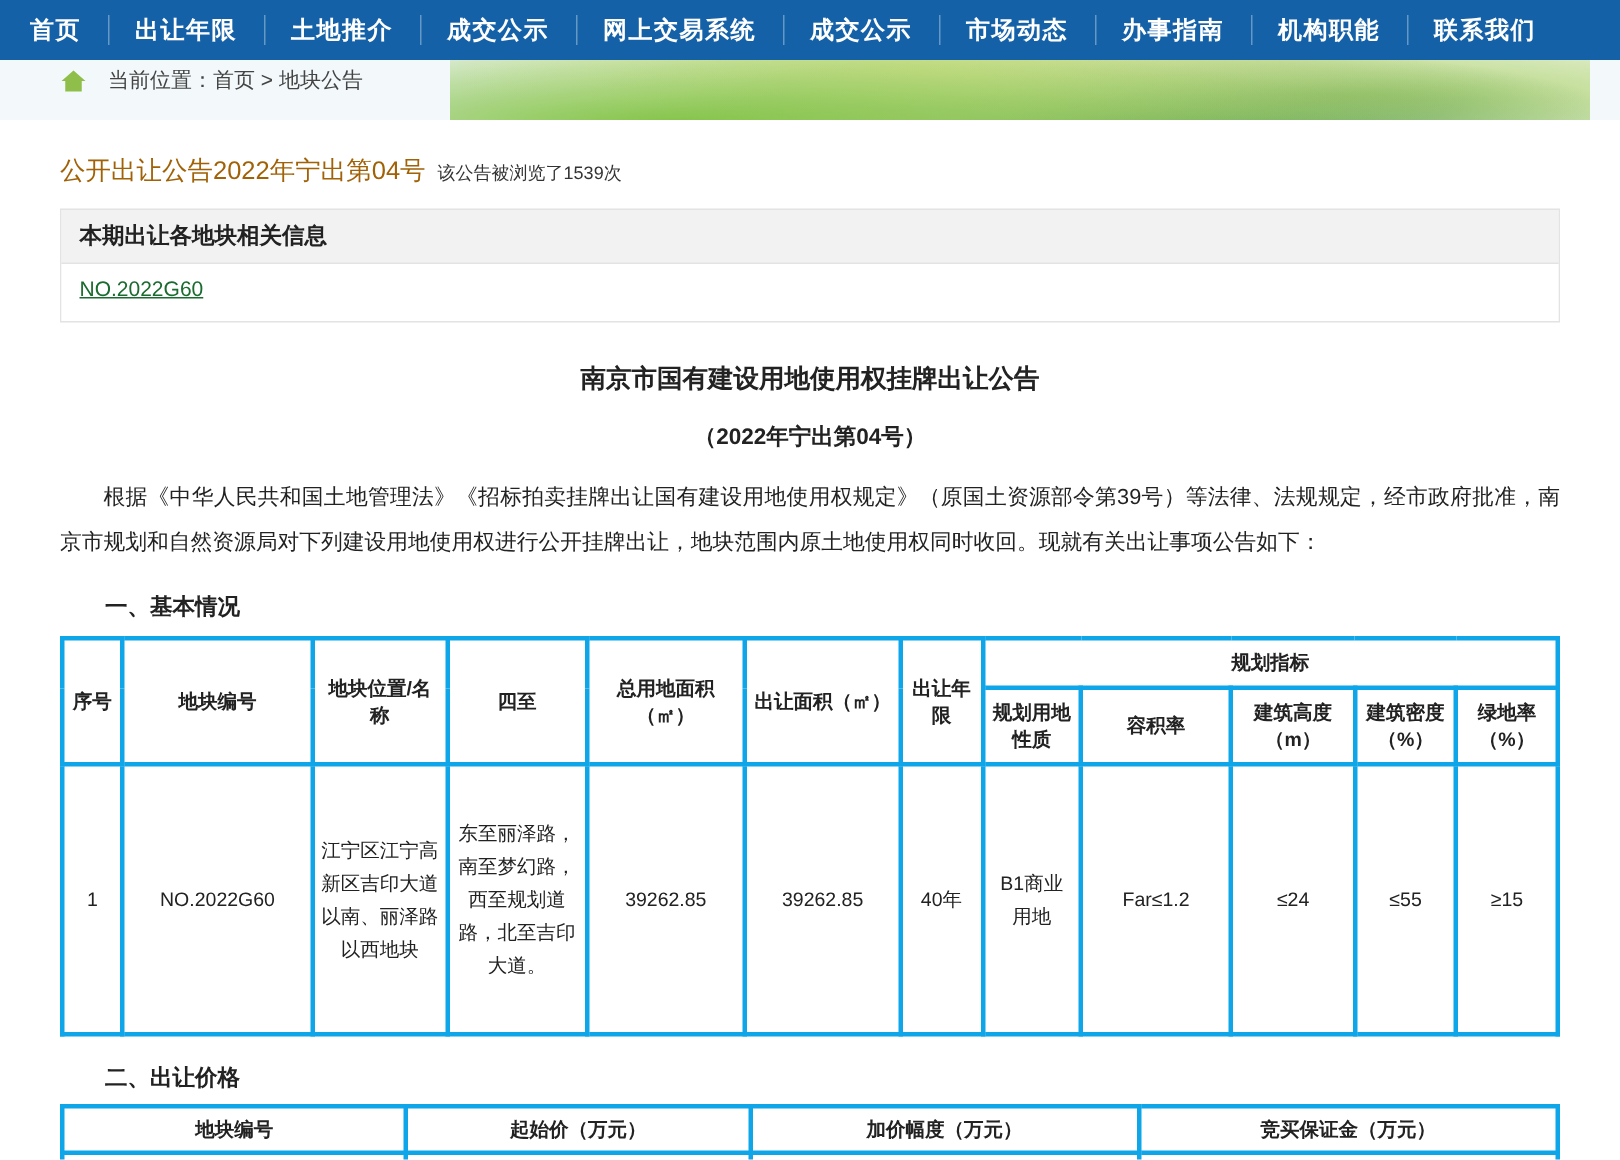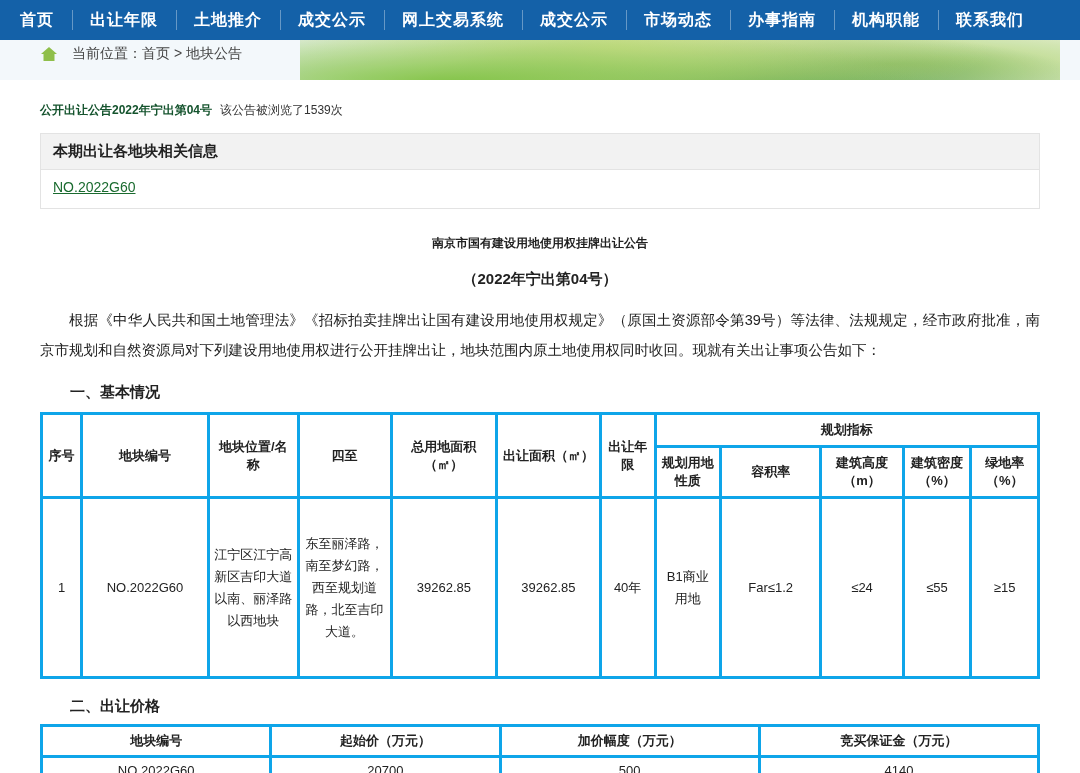--- a/index.html
+++ b/index.html
@@ -74,23 +74,23 @@
   .home-icon svg { display: block; }
   .bc-text { margin-left: 36px; }
   
   .wrap { padding: 0 40px; }
   .notice-title-row {
     margin-top: 22px;
     display: flex;
     align-items: baseline;
   }
   .notice-title {
-    color: #14532d;
-    font-weight: bold;
-    font-size: 12px;
+    color: #a16207;
+    font-weight: normal;
+    font-size: 17px;
   }
   .notice-views {
     margin-left: 8px;
     font-size: 12px;
     color: #333;
   }
   .block-box {
     margin-top: 14px;
     border: 1px solid #e3e3e3;
     background: #fafafa;
@@ -110,21 +110,21 @@
   .parcel-link {
     color: #1a6b2f;
     font-size: 14px;
     text-decoration: underline;
     cursor: pointer;
   }
   
   .doc { padding: 0 40px; }
   .doc-title {
     text-align: center;
-    font-size: 12px;
+    font-size: 17px;
     font-weight: bold;
     margin-top: 26px;
   }
   .doc-subtitle {
     text-align: center;
     font-size: 15px;
     font-weight: bold;
     margin-top: 18px;
   }
   .doc-para {

